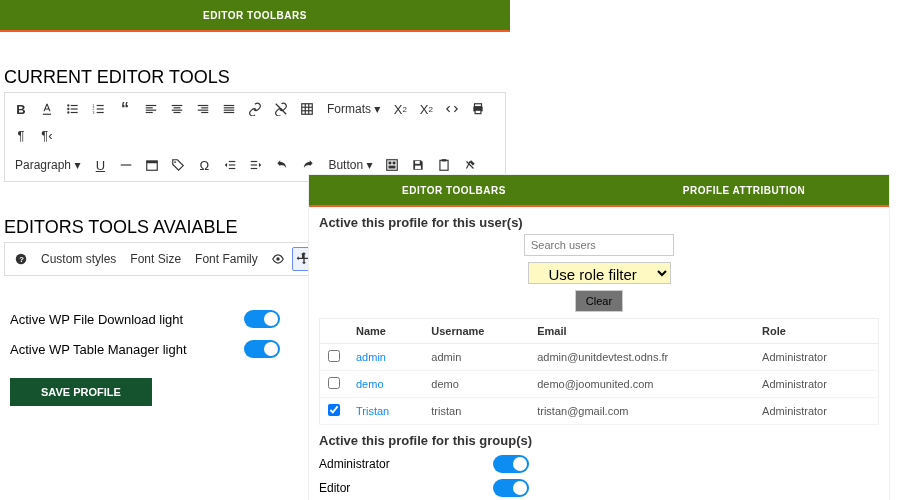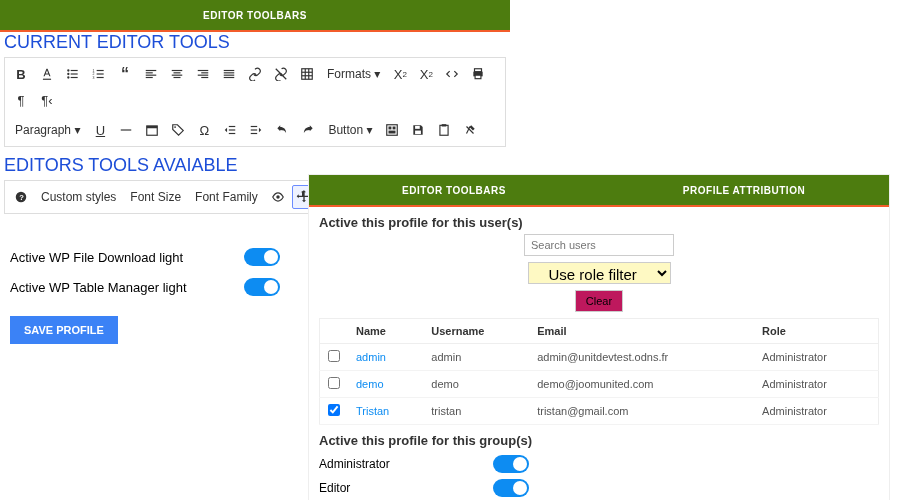--- a/index.html
+++ b/index.html
@@ -5,40 +5,40 @@
 * { box-sizing: border-box; margin: 0; padding: 0; font-family: Arial, sans-serif; }
 body { background: #fff; width: 920px; height: 500px; position: relative; overflow: hidden; }
 
 .panel-left { position: absolute; left: 0; top: 0; width: 510px; background: #fff; }
 .panel-right { position: absolute; left: 308px; top: 174px; width: 582px; background: #fff; border: 1px solid #eee; }
 
 .tabbar { display: flex; height: 32px; background: #4d7c0f; color: #fff; font-size: 10px; font-weight: bold; border-bottom: 2px solid #f35c2b; }
 .tab { flex: 1; display: flex; align-items: center; justify-content: center; letter-spacing: 0.5px; cursor: pointer; }
 .tab.inactive { border-bottom: 2px solid transparent; margin-bottom: -2px; }
 
-.section-title { font-size: 18px; color: #1d4ed8; padding: 0 4px 4px; }
+.section-title { font-size: 18px; color: #000000; padding: 0 4px 4px; margin-top: 35px; }
 
 .toolbar { border: 1px solid #ddd; background: #fff; padding: 4px; display: flex; flex-wrap: wrap; gap: 2px; align-items: center; margin: 0 4px 8px; }
 .tbtn { width: 24px; height: 24px; display: inline-flex; align-items: center; justify-content: center; font-size: 13px; color: #333; cursor: pointer; border-radius: 2px; }
 .tlabel { height: 24px; display: inline-flex; align-items: center; padding: 0 6px; font-size: 12px; color: #333; cursor: pointer; text-align: center; }
 .selected-tool { border: 1px solid #6b8cff; background: #eef2ff; }
 
 .toggle-row { display: flex; align-items: center; justify-content: space-between; padding: 6px 10px; font-size: 13px; max-width: 290px; }
 .switch { width: 36px; height: 18px; border-radius: 10px; background: #0d8cf2; position: relative; cursor: pointer; }
 .switch::after { content: ''; position: absolute; right: 2px; top: 2px; width: 14px; height: 14px; background: #fff; border-radius: 50%; }
 .switch.off { background: #ccc; }
 .switch.off::after { right: auto; left: 2px; }
 
-.btn { background: #3b82f6; color: #fff; border: none; padding: 8px 14px; font-size: 11px; font-weight: bold; cursor: pointer; margin: 14px 10px; }
+.btn { background: #14532d; color: #fff; border: none; padding: 8px 31px; font-size: 11px; font-weight: bold; cursor: pointer; margin: 14px 10px; }
 
 .subtitle { font-size: 13px; font-weight: bold; color: #333; padding: 8px 10px 4px; }
 .filter-row { display: flex; gap: 6px; padding: 0 10px 6px; align-items: center; flex-direction: column; }
 .text-input { border: 1px solid #ccc; padding: 4px 6px; font-size: 11px; width: 150px; height: 22px; }
 .select-small { border: 1px solid #ccc; padding: 2px 16px; font-size: 15px; height: 22px; background: #fef9c3; }
-.btn-small { border: 1px solid #ccc; background: #be185d; padding: 3px 10px; font-size: 11px; cursor: pointer; height: 22px; }
+.btn-small { border: 1px solid #ccc; background: #737373; padding: 3px 10px; font-size: 11px; cursor: pointer; height: 22px; }
 
 .table { width: calc(100% - 20px); margin: 0 10px; border: 1px solid #eee; border-collapse: collapse; font-size: 11px; }
 .table th { text-align: left; padding: 6px 8px; font-weight: bold; color: #333; border-bottom: 1px solid #eee; }
 .table td { padding: 6px 8px; border-bottom: 1px solid #f3f3f3; color: #555; margin-left: 48px; }
 .table td.link { color: #0d8cf2; cursor: pointer; }
 .chk { width: 12px; height: 12px; }
 
 .group-row { display: flex; align-items: center; justify-content: space-between; padding: 3px 10px; font-size: 12px; max-width: 230px; }
 
 svg { width: 14px; height: 14px; fill: #333; }

